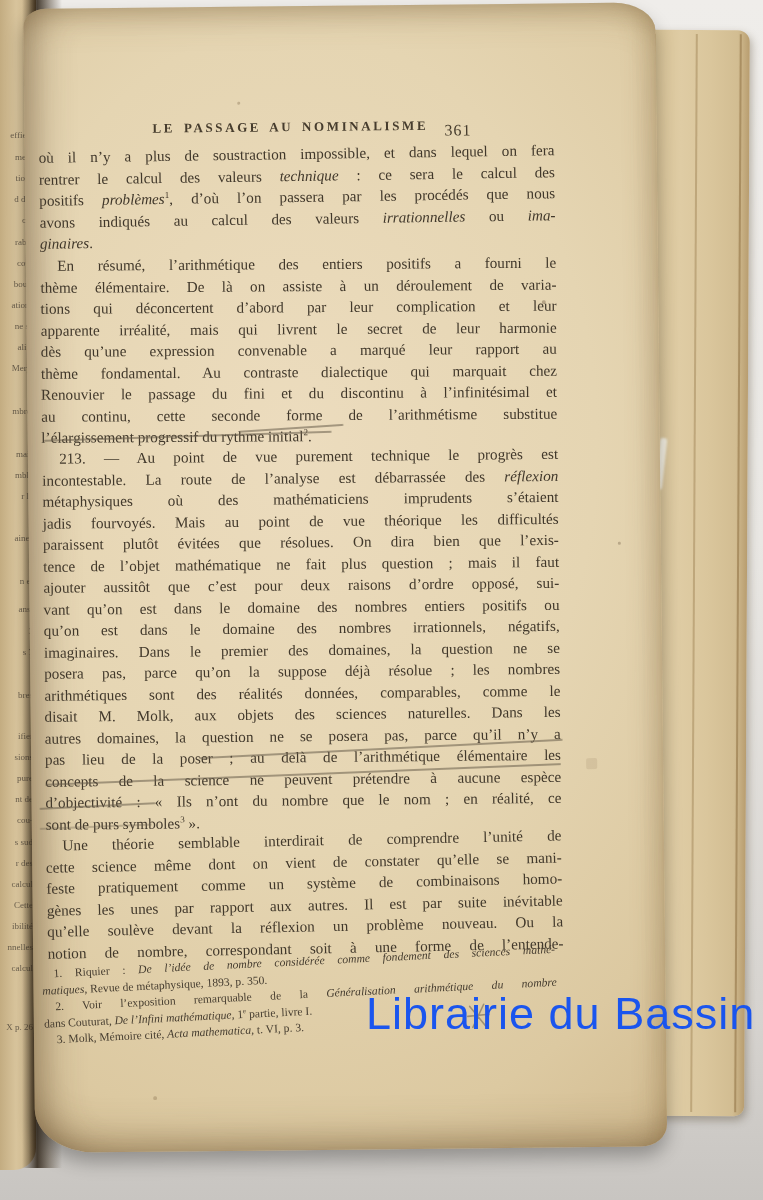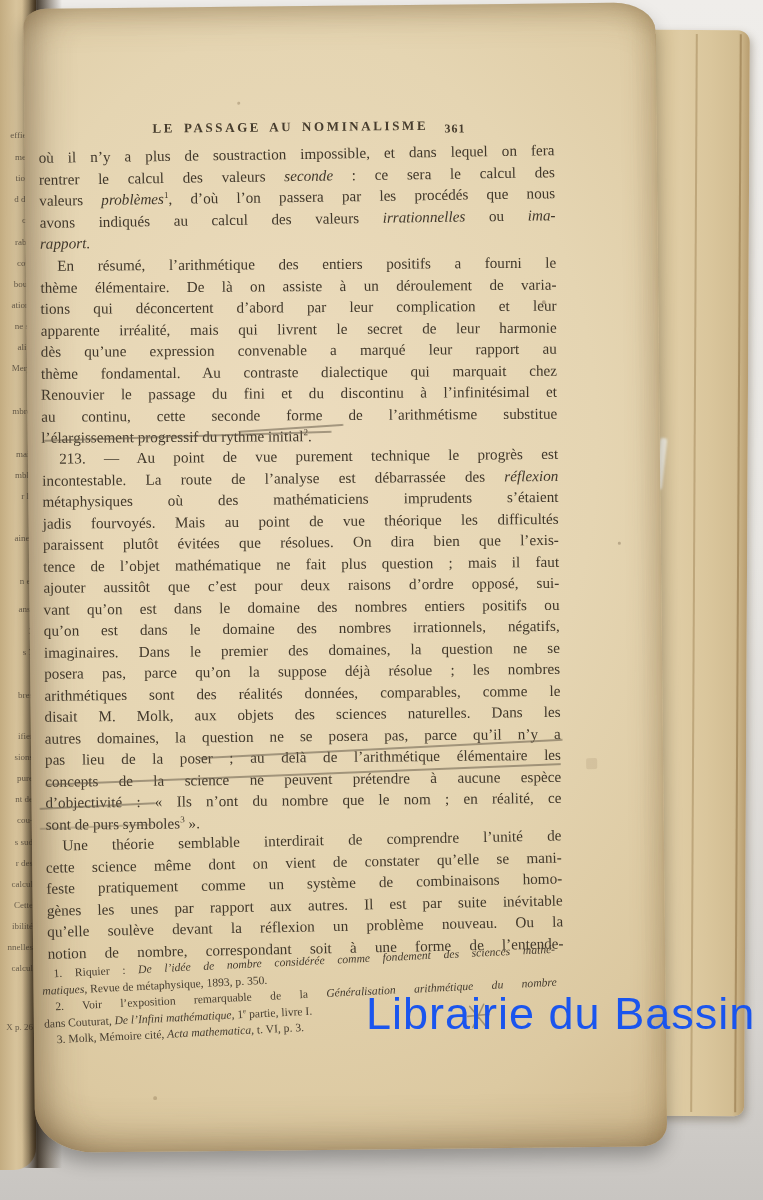--- a/index.html
+++ b/index.html
@@ -51,21 +51,21 @@
       0 10px 18px rgba(0,0,0,.28);
     transform:rotate(-.6deg);transform-origin:45% 40%;
     z-index:4;color:#41382b;
   }
   .page-header-title{
     position:absolute;left:128px;top:113px;
     font-size:13px;font-weight:bold;letter-spacing:2.6px;word-spacing:3px;color:#463c2d;
   }
   .page-number{
     position:absolute;left:420px;top:117px;
-    font-size:12px;font-weight:bold;letter-spacing:1px;color:#463c2d;
+    font-size:16px;font-weight:normal;letter-spacing:1px;color:#463c2d;
   }
   .text-col{position:absolute;left:14px;top:138px;width:516px;font-size:15.2px;line-height:21.5px;}
   .para{transform-origin:left center;}
   .tline{text-align:justify;text-align-last:justify;height:21.5px;}
   .tline.last{text-align-last:left;}
   .tline.indent{text-indent:17px;}
   .it{font-style:italic;}
   sup{font-size:60%;vertical-align:super;line-height:0;}
   .footnotes{
     position:absolute;left:8px;top:958px;width:514px;
@@ -146,24 +146,24 @@
 
   <div class="main-page">
     <div class="speckles"></div>
 
     <div class="page-header-title">LE PASSAGE AU NOMINALISME</div>
     <div class="page-number">361</div>
 
     <div class="text-col">
         <div class="para" style="transform: rotate(-0.25deg);">
           <div class="tline"><span>où il n’y a plus de soustraction impossible, et dans lequel on fera</span></div>
-          <div class="tline"><span>rentrer le calcul des valeurs </span><span class="it">seconde</span><span> : ce sera le calcul des</span></div>
-          <div class="tline"><span>valeurs </span><span class="it">problèmes</span><sup>1</sup><span>, d’où l’on passera par les procédés que nous</span></div>
+          <div class="tline"><span>rentrer le calcul des valeurs </span><span class="it">technique</span><span> : ce sera le calcul des</span></div>
+          <div class="tline"><span>positifs </span><span class="it">problèmes</span><sup>1</sup><span>, d’où l’on passera par les procédés que nous</span></div>
           <div class="tline"><span>avons indiqués au calcul des valeurs </span><span class="it">irrationnelles</span><span> ou </span><span class="it">ima-</span></div>
-          <div class="tline last"><span class="it">rapport</span><span>.</span></div>
+          <div class="tline last"><span class="it">ginaires</span><span>.</span></div>
         </div>
         <div class="para" style="transform: rotate(0.25deg);">
           <div class="tline indent"><span>En résumé, l’arithmétique des entiers positifs a fourni le</span></div>
           <div class="tline"><span>thème élémentaire. De là on assiste à un déroulement de varia-</span></div>
           <div class="tline"><span>tions qui déconcertent d’abord par leur complication et leur</span></div>
           <div class="tline"><span>apparente irréalité, mais qui livrent le secret de leur harmonie</span></div>
           <div class="tline"><span>dès qu’une expression convenable a marqué leur rapport au</span></div>
           <div class="tline"><span>thème fondamental. Au contraste dialectique qui marquait chez</span></div>
           <div class="tline"><span>Renouvier le passage du fini et du discontinu à l’infinitésimal et</span></div>
           <div class="tline"><span>au continu, cette seconde forme de l’arithmétisme substitue</span></div>

